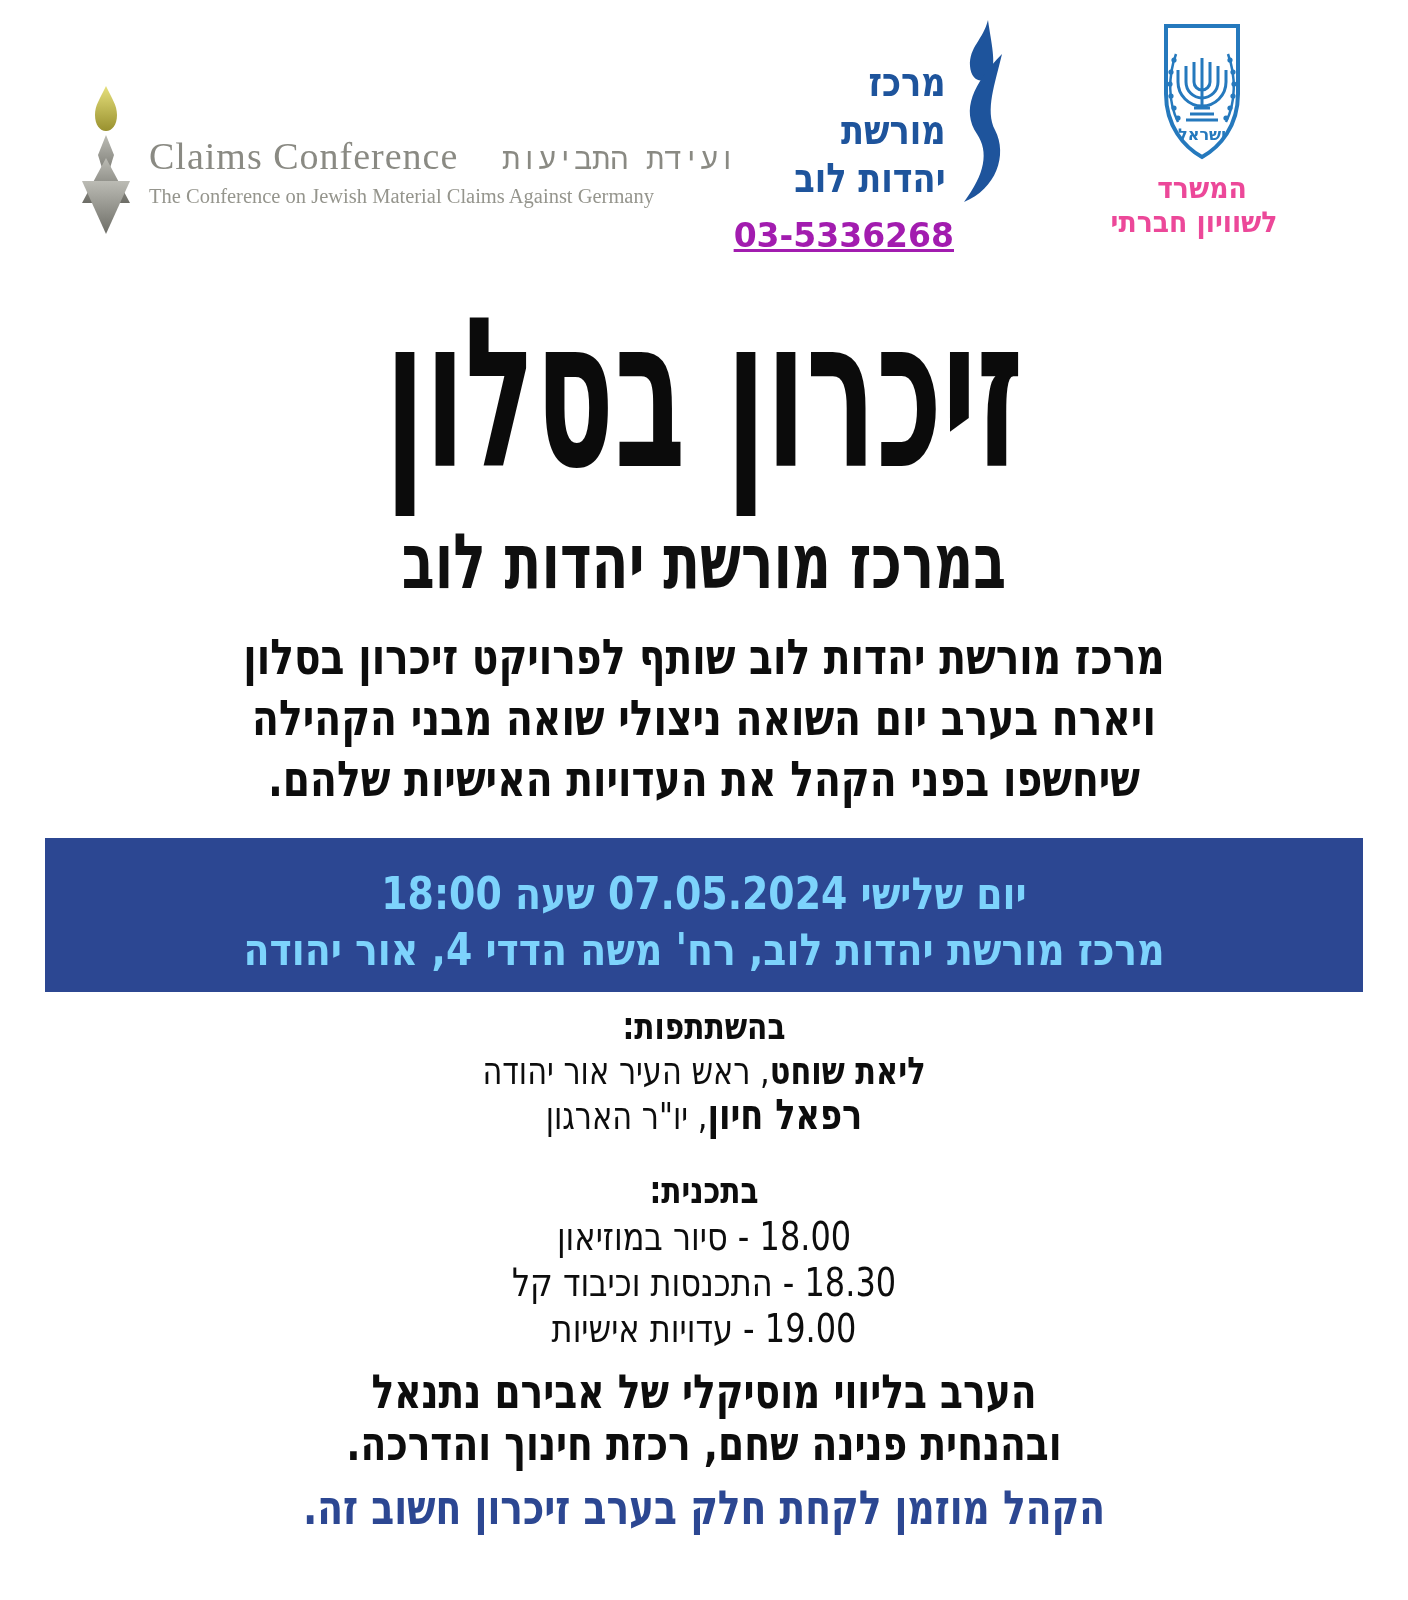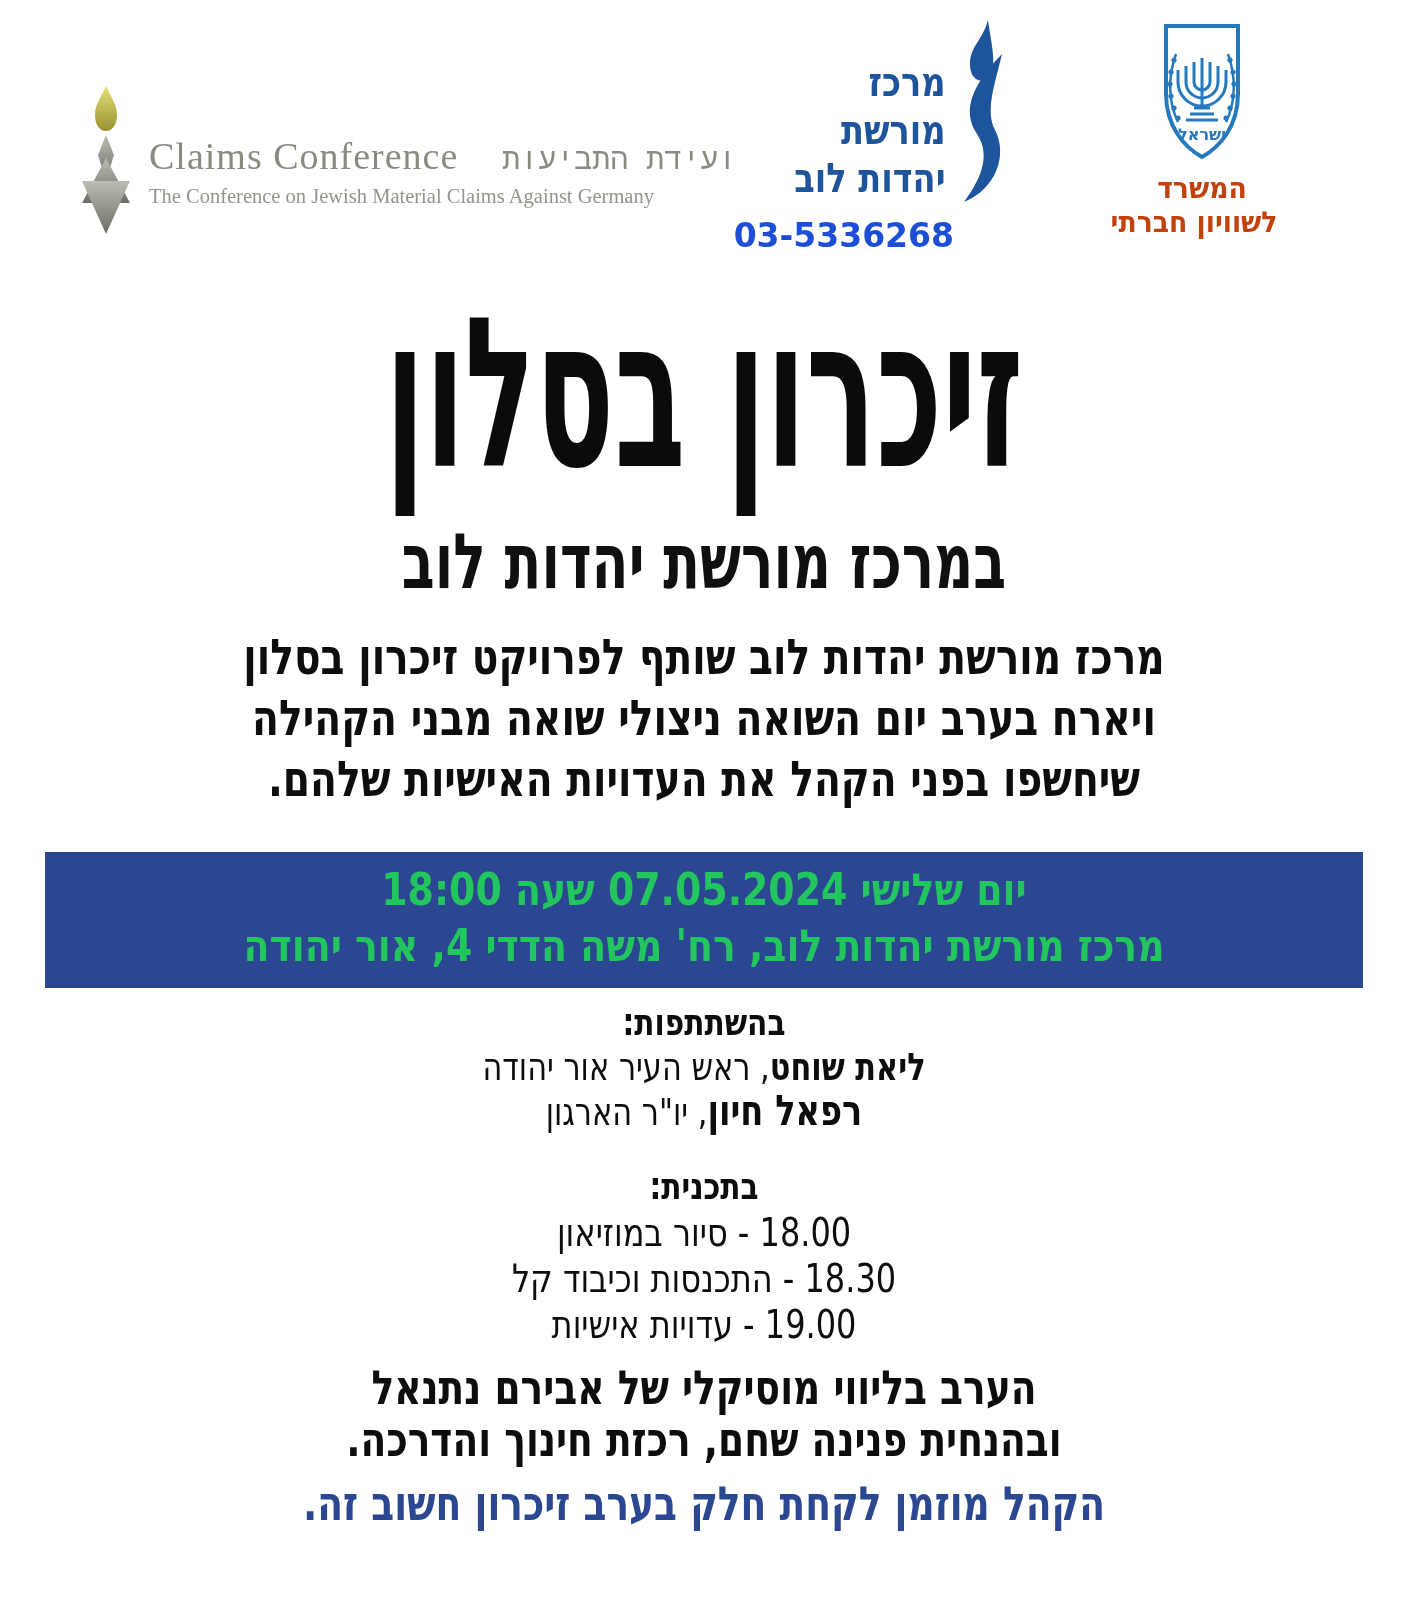--- a/index.html
+++ b/index.html
@@ -18,42 +18,42 @@
   .claims-tagline{font-family:Liberation Serif, serif;font-size:20.5px;color:#95958d;margin-top:7px;white-space:nowrap;}
 
   .heritage{position:absolute;left:758px;top:14px;width:252px;height:240px;}
   .heritage-flame{position:absolute;right:2px;top:6px;}
   .heritage-lines{
     position:absolute;right:64px;top:44px;text-align:right;direction:rtl;
     color:#1e549c;font-weight:bold;font-size:41px;line-height:48px;
     transform:scaleX(.82);transform-origin:100% 0;white-space:nowrap;
   }
   .heritage-lines .hl{display:block;}
-  .heritage-phone{position:absolute;right:56px;top:202px;direction:ltr;font-weight:bold;font-size:33px;color:#1d4ed8;white-space:nowrap;}
+  .heritage-phone{position:absolute;right:56px;top:202px;direction:ltr;font-weight:bold;font-size:33px;color:#a21caf;white-space:nowrap;text-decoration:underline;}
 
-  .ministry{position:absolute;left:1120px;top:20px;width:164px;text-align:center;color:#c2410c;}
+  .ministry{position:absolute;left:1120px;top:20px;width:164px;text-align:center;color:#ec4899;}
   .ministry-emblem{display:block;margin:0 auto;}
   .ministry-name{font-weight:bold;font-size:29px;line-height:32px;direction:rtl;margin-top:2px;transform:scaleX(.92);transform-origin:50% 0;white-space:nowrap;}
   .title{
     margin-top:16px;text-align:center;direction:rtl;color:#0b0b0b;
     font-size:208px;line-height:240px;font-weight:bold;
     transform:scaleX(.56);transform-origin:50% 50%;white-space:nowrap;
   }
   .subtitle{
     text-align:center;direction:rtl;font-size:77px;line-height:96px;font-weight:600;
     transform:scaleX(.70);transform-origin:50% 50%;white-space:nowrap;color:#101010;
   }
   .intro{margin-top:17px;}
   .intro-line{
     direction:rtl;text-align:center;font-size:49px;line-height:61px;font-weight:600;
     transform:scaleX(.80);transform-origin:50% 50%;white-space:nowrap;
   }
   .banner{
-    margin:42px 45px 0 45px;background:#2c4792;color:#22c55e;
-    padding:10px 0 14px 0;text-align:center;
+    margin:28px 45px 0 45px;background:#2c4792;color:#7dd3fc;
+    padding:28px 0 14px 0;text-align:center;
   }
   .banner-line{
     direction:rtl;font-weight:bold;font-size:44px;line-height:56px;
     transform:scaleX(.86);transform-origin:50% 50%;white-space:nowrap;
   }
   .section-heading{
     direction:rtl;text-align:center;font-weight:bold;font-size:37px;line-height:46px;
     transform:scaleX(.80);transform-origin:50% 50%;
   }
   .participants-heading{margin-top:12px;}

